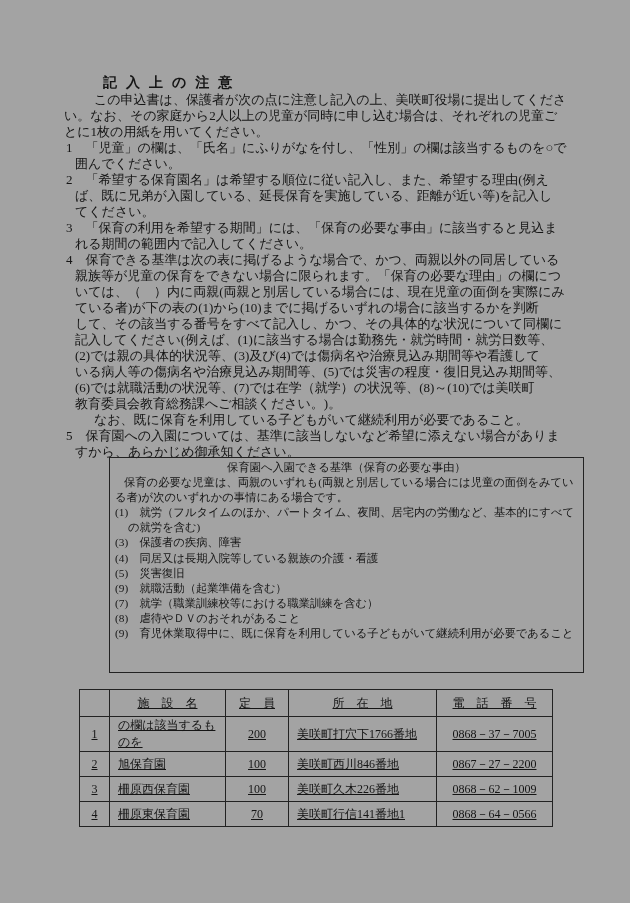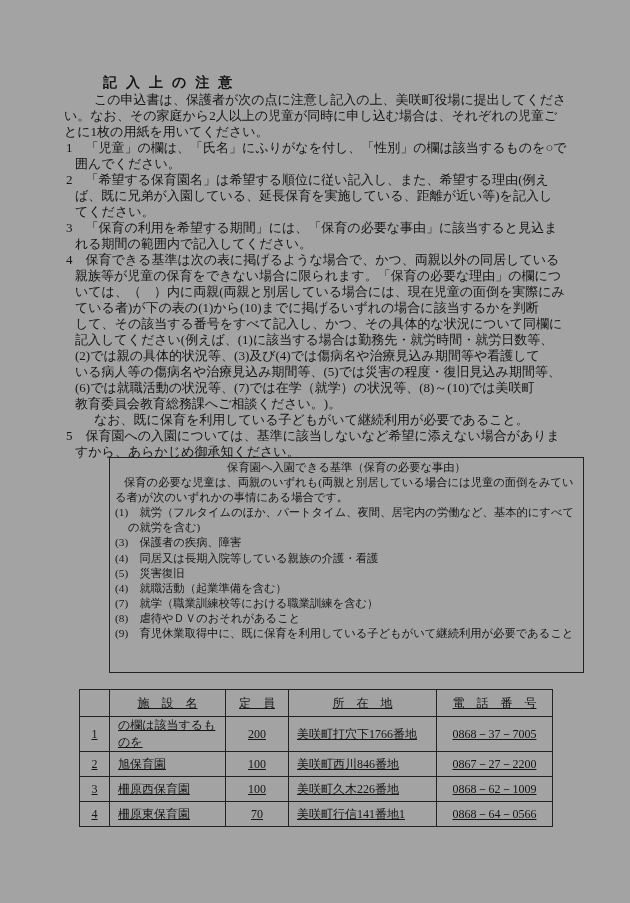--- a/index.html
+++ b/index.html
@@ -104,21 +104,21 @@
 
   <div class="criteria-box">
     <p class="box-title">保育園へ入園できる基準（保育の必要な事由）</p>
     <p class="box-intro">保育の必要な児童は、両親のいずれも(両親と別居している場合には児童の面倒をみてい
 る者)が次のいずれかの事情にある場合です。</p>
     <p class="box-item">(1)　就労（フルタイムのほか、パートタイム、夜間、居宅内の労働など、基本的にすべて
 の就労を含む)</p>
     <p class="box-item">(3)　保護者の疾病、障害</p>
     <p class="box-item">(4)　同居又は長期入院等している親族の介護・看護</p>
     <p class="box-item">(5)　災害復旧</p>
-    <p class="box-item">(4)　就職活動（起業準備を含む）</p>
+    <p class="box-item">(9)　就職活動（起業準備を含む）</p>
     <p class="box-item">(7)　就学（職業訓練校等における職業訓練を含む）</p>
     <p class="box-item">(8)　虐待やＤＶのおそれがあること</p>
     <p class="box-item">(9)　育児休業取得中に、既に保育を利用している子どもがいて継続利用が必要であること</p>
   </div>
 
   <table class="facilities">
     <colgroup>
       <col class="col-no">
         <col class="col-name">
         <col class="col-cap">

